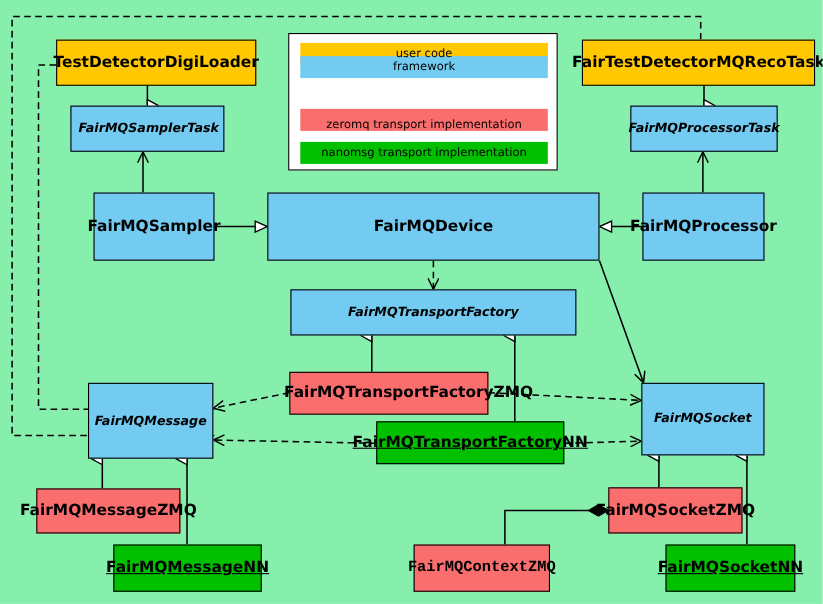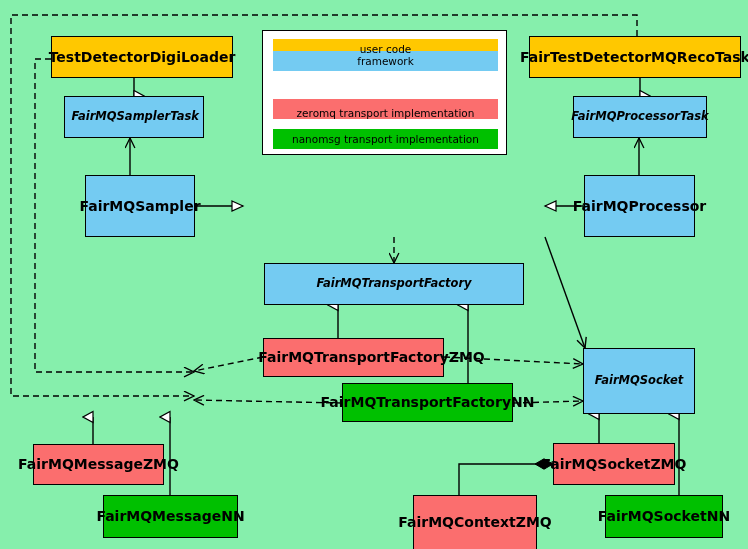--- a/index.html
+++ b/index.html
@@ -18,21 +18,21 @@
     border:1.5px solid #000000;
     display:flex;align-items:center;justify-content:center;
     text-align:center;
     z-index:2;
     line-height:1.15;
   }
   .node span{display:block;padding:0 4px;}
   .t-user{background:#FFC800;}
   .t-framework{background:#74CBF2;}
   .t-zmq{background:#FB6E6E;}
-  .t-nn{background:#00C000;}
+  .t-nn{background:#00C000;text-decoration:underline;}
   .bold{font-weight:bold;font-size:14px;color:#000;}
   .bolditalic{font-weight:bold;font-style:italic;font-size:11.5px;color:#000;}
   
   #legend-box{
     position:absolute;left:262px;top:30px;width:245px;height:125px;
     border:1.5px solid #000;background:#ffffff;z-index:2;
     box-sizing:border-box;
   }
   .legend-row{
     position:absolute;left:10px;width:225px;height:20px;
@@ -135,20 +135,23 @@
   </div>
 
   <div class="node t-framework" style="left:64px;top:96px;width:140px;height:42px;justify-content:flex-end;">
     <span class="bolditalic">FairMQSamplerTask</span>
   </div>
 
   <div class="node t-framework" style="left:85px;top:175px;width:110px;height:62px;">
     <span class="bold">FairMQSampler</span>
   </div>
 
+  <div class="node t-framework" style="left:243px;top:175px;width:302px;height:62px;">
+    <span class="bold">FairMQDevice</span>
+  </div>
 
   <div class="node t-framework" style="left:584px;top:175px;width:111px;height:62px;">
     <span class="bold">FairMQProcessor</span>
   </div>
 
   <div class="node t-user" style="left:529px;top:36px;width:212px;height:42px;">
     <span class="bold">FairTestDetectorMQRecoTask</span>
   </div>
 
   <div class="node t-framework" style="left:573px;top:96px;width:134px;height:42px;">
@@ -160,38 +163,41 @@
   </div>
 
   <div class="node t-zmq" style="left:263px;top:338px;width:181px;height:39px;padding-left:36px;">
     <span class="bold">FairMQTransportFactoryZMQ</span>
   </div>
 
   <div class="node t-nn" style="left:342px;top:383px;width:171px;height:39px;">
     <span class="bold">FairMQTransportFactoryNN</span>
   </div>
 
+  <div class="node t-framework" style="left:80px;top:348px;width:114px;height:69px;">
+    <span class="bolditalic">FairMQMessage</span>
+  </div>
 
   <div class="node t-framework" style="left:583px;top:348px;width:112px;height:66px;">
     <span class="bolditalic">FairMQSocket</span>
   </div>
 
   <div class="node t-zmq" style="left:33px;top:444px;width:131px;height:41px;">
     <span class="bold">FairMQMessageZMQ</span>
   </div>
 
   <div class="node t-nn" style="left:103px;top:495px;width:135px;height:43px;">
     <span class="bold">FairMQMessageNN</span>
   </div>
 
   <div class="node t-zmq" style="left:553px;top:443px;width:122px;height:42px;">
     <span class="bold">FairMQSocketZMQ</span>
   </div>
 
-  <div class="node t-zmq" style="left:413px;top:495px;width:124px;height:55px;">
+  <div class="node t-zmq" style="left:376px;top:495px;width:124px;height:43px;font-family:Liberation Mono, monospace;">
     <span class="bold">FairMQContextZMQ</span>
   </div>
 
   <div class="node t-nn" style="left:605px;top:495px;width:118px;height:43px;">
     <span class="bold">FairMQSocketNN</span>
   </div>
 
 </div>
 
 </body></html>

